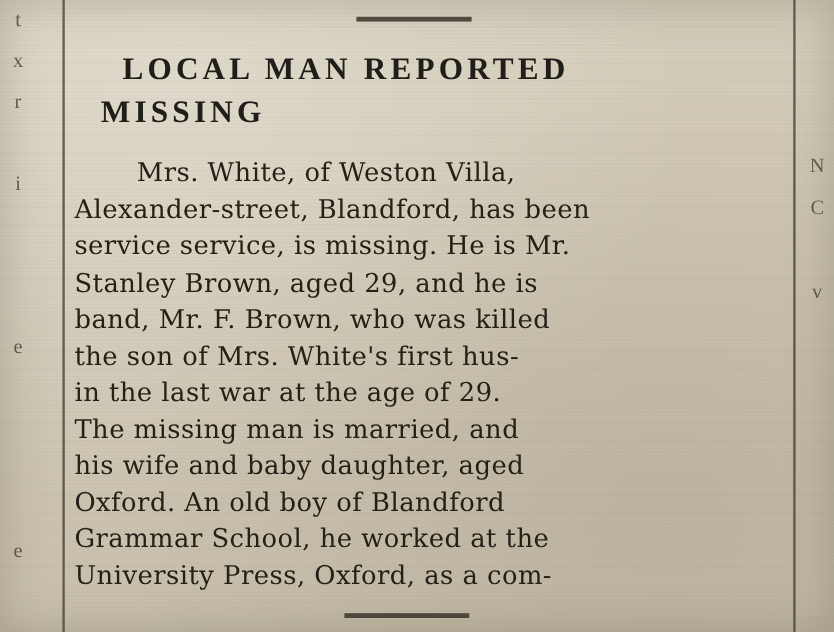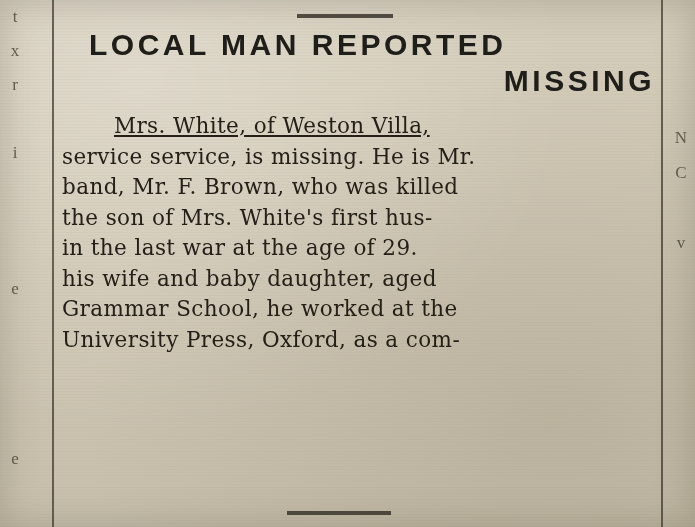--- a/index.html
+++ b/index.html
@@ -98,57 +98,56 @@
 
   .article {
     position: absolute;
     left: 62px;
     top: 22px;
     width: 598px;
   }
 
   .headline {
     color: #22201b;
-    font-family: Liberation Sans, sans-serif;
+    font-family: Liberation Serif, serif;
     font-weight: bold;
-    font-size: 30px;
+    font-size: 26px;
     line-height: 36px;
     letter-spacing: 3.5px;
     text-align: center;
-    margin: 5px;
+    margin: 18px;
   }
   .headline .line1 {
     display: block;
     text-align: left;
     padding-left: 22px;
   }
   .headline .line2 {
     display: block;
-    text-align: right;
+    text-align: left;
     padding-left: 4px;
   }
 
   .body-text {
     margin-top: 12px;
     color: #262219;
     font-family: "DejaVu Serif", serif;
     font-size: 21.5px;
     line-height: 30.5px;
     letter-spacing: 0.4px;
     text-align: justify;
     text-justify: inter-word;
   }
   .body-text .ln {
     display: block;
     white-space: nowrap;
   }
   .body-text .ln.first {
     text-indent: 0;
     padding-left: 52px;
-    text-decoration: underline;
   }
 
   
   .grain {
     position: absolute;
     inset: 0;
     pointer-events: none;
     background:
       repeating-linear-gradient(0deg, rgba(0,0,0,0.022) 0px, rgba(0,0,0,0.022) 1px, rgba(255,255,255,0) 1px, rgba(255,255,255,0) 3px);
     mix-blend-mode: multiply;
@@ -201,25 +200,29 @@
   </div>
 
   <div class="article">
     <h1 class="headline">
       <span class="line1">LOCAL MAN REPORTED</span>
       <span class="line2">MISSING</span>
     </h1>
 
     <div class="body-text">
       <span class="ln first">Mrs.  White,  of  Weston  Villa,</span>
+      <span class="ln">Alexander-street, Blandford, has been</span>
       <span class="ln">service  service,  is  missing.   He  is  Mr.</span>
+      <span class="ln">Stanley  Brown,  aged  29,  and  he  is</span>
       <span class="ln">band,  Mr.  F.  Brown,  who  was  killed</span>
       <span class="ln">the  son  of  Mrs.  White's  first  hus-</span>
       <span class="ln">in  the  last  war  at  the  age  of  29.</span>
+      <span class="ln">The  missing  man  is  married,  and</span>
       <span class="ln">his  wife  and  baby  daughter,  aged</span>
+      <span class="ln">Oxford.   An  old  boy  of  Blandford</span>
       <span class="ln">Grammar  School,  he  worked  at  the</span>
       <span class="ln">University  Press,  Oxford,  as  a  com-</span>
 
     </div>
   </div>
 
   <div class="grain"></div>
   <div class="edge-shadow"></div>
 </div>
 

